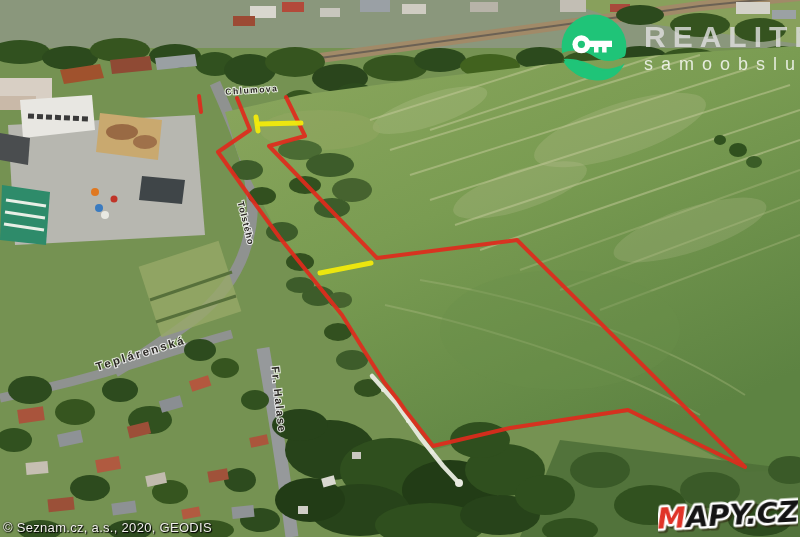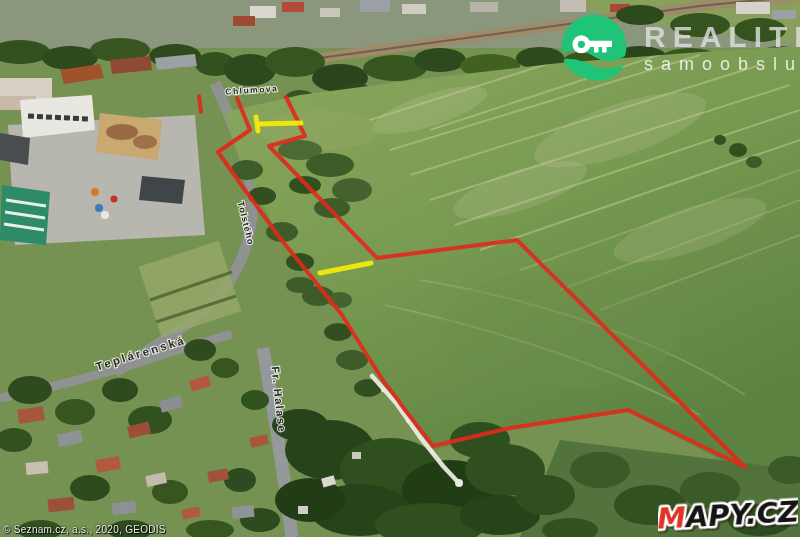--- a/index.html
+++ b/index.html
@@ -14,21 +14,21 @@
     align-items:center;gap:14px;}
   .logo-line1{font-weight:bold;font-size:30px;letter-spacing:7px;
     color:rgba(222,222,222,.82);line-height:1;}
   .logo-line2{font-size:18px;letter-spacing:8px;color:rgba(255,255,255,.8);
     margin-top:3px;line-height:1;}
   .logo-mapy{position:absolute;right:2px;bottom:1px;}
   .mapy-text{font-family:"DejaVu Sans",sans-serif;font-weight:bold;
     font-size:29px;font-style:italic;paint-order:stroke fill;stroke:#ffffff;
     stroke-width:5px;stroke-linejoin:round;text-anchor:middle;
     filter:drop-shadow(2px 2px 0 rgba(40,25,10,.55));}
-  .attribution{position:absolute;left:3px;bottom:2px;font-size:10px;
+  .attribution{position:absolute;left:3px;bottom:2px;font-size:13px;
     color:#f0f0ea;text-shadow:0 0 2px #000,1px 1px 1px #000;letter-spacing:.3px;}
 </style>
 </head>
 <body>
 
 <div class="stage">
 
   <svg id="scene" viewBox="0 0 800 537" width="800" height="537">
     <defs>
       <linearGradient id="gField" x1="0" y1="0" x2="0.6" y2="1">

